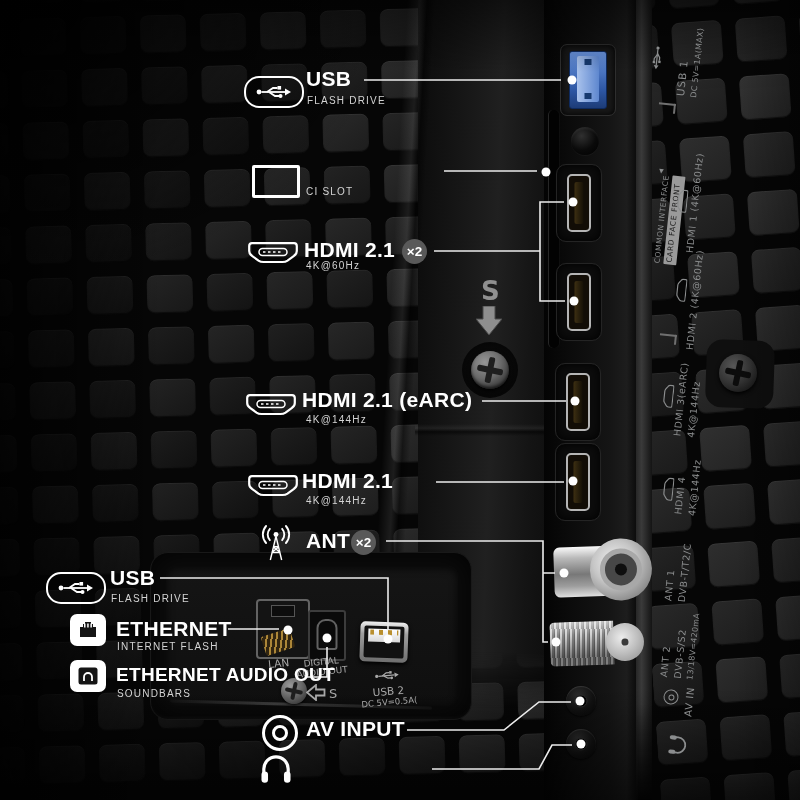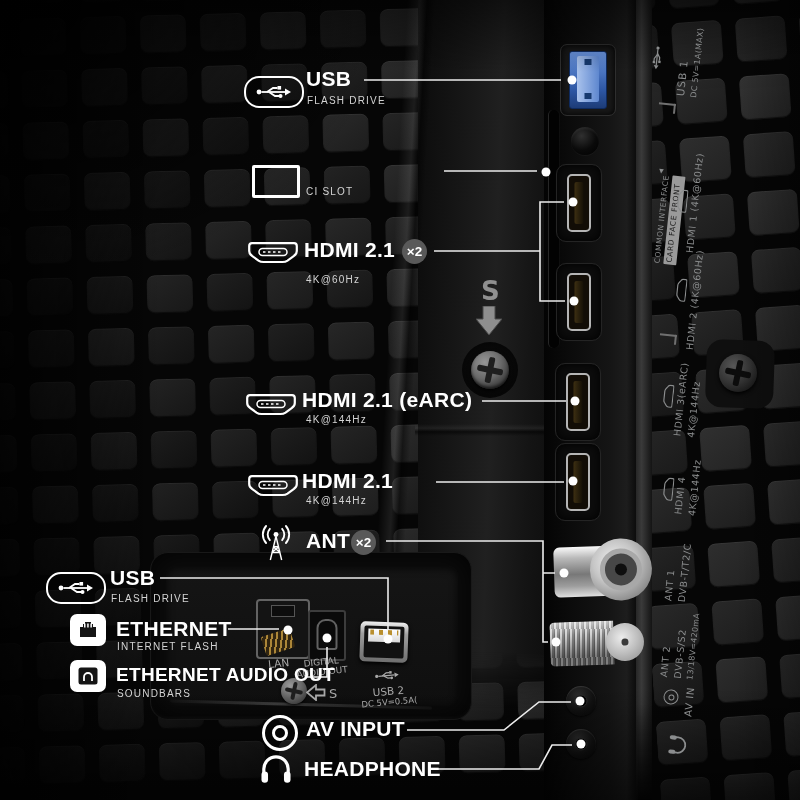--- a/index.html
+++ b/index.html
@@ -550,21 +550,21 @@
   <div class="icon ci-rect" style="left:252px;top:165px;"></div>
   <div class="c-sub" style="left:306px;top:186px;">CI SLOT</div>
 
   <svg class="icon" style="left:248px;top:242px;" width="50" height="24" viewBox="0 0 50 24">
     <path d="M4 1.2 H46 Q48.8 1.2 48.8 4 V9 Q48.8 12 46 13.8 L39.5 18.6 Q37.5 20 34.5 20 H15.5 Q12.5 20 10.5 18.6 L4 13.8 Q1.2 12 1.2 9 V4 Q1.2 1.2 4 1.2 Z" stroke="#fff" stroke-width="2.2" fill="none"></path>
     <rect x="11" y="6.5" width="28" height="7" rx="3.5" stroke="#fff" stroke-width="1.5" fill="none"></rect>
     <path d="M15 10 H35" stroke="#fff" stroke-width="1.6" stroke-dasharray="2.5 2.5"></path>
   </svg>
   <div class="c-label" style="left:304px;top:238px;">HDMI 2.1</div>
   <div class="badge" style="left:402px;top:239px;">×2</div>
-  <div class="c-sub" style="left:306px;top:274px;">4K@60Hz</div>
+  <div class="c-sub" style="left:306px;top:260px;">4K@60Hz</div>
 
   <svg class="icon" style="left:246px;top:394px;" width="50" height="24" viewBox="0 0 50 24">
     <path d="M4 1.2 H46 Q48.8 1.2 48.8 4 V9 Q48.8 12 46 13.8 L39.5 18.6 Q37.5 20 34.5 20 H15.5 Q12.5 20 10.5 18.6 L4 13.8 Q1.2 12 1.2 9 V4 Q1.2 1.2 4 1.2 Z" stroke="#fff" stroke-width="2.2" fill="none"></path>
     <rect x="11" y="6.5" width="28" height="7" rx="3.5" stroke="#fff" stroke-width="1.5" fill="none"></rect>
     <path d="M15 10 H35" stroke="#fff" stroke-width="1.6" stroke-dasharray="2.5 2.5"></path>
   </svg>
   <div class="c-label" style="left:302px;top:388px;">HDMI 2.1 (eARC)</div>
   <div class="c-sub" style="left:306px;top:414px;">4K@144Hz</div>
 
   <svg class="icon" style="left:248px;top:475px;" width="50" height="24" viewBox="0 0 50 24">
@@ -618,15 +618,14 @@
   <div class="c-sub" style="left:117px;top:688px;">SOUNDBARS</div>
 
   <div class="icon av-circle" style="left:262px;top:715px;"></div>
   <div class="c-label" style="left:306px;top:717px;">AV INPUT</div>
 
   <svg class="icon" style="left:258px;top:755px;" width="36" height="30" viewBox="0 0 36 32">
     <path d="M5 24 V15 A13 13 0 0 1 31 15 V24" stroke="#fff" stroke-width="3.4" fill="none" stroke-linecap="round"></path>
     <rect x="2.5" y="17.5" width="7" height="12" rx="3.5" fill="#fff"></rect>
     <rect x="26.5" y="17.5" width="7" height="12" rx="3.5" fill="#fff"></rect>
   </svg>
-  <div class="c-label" style="left:304px;top:757px;">HEADPHONE</div>
 
 </div>
 
 </body></html>

